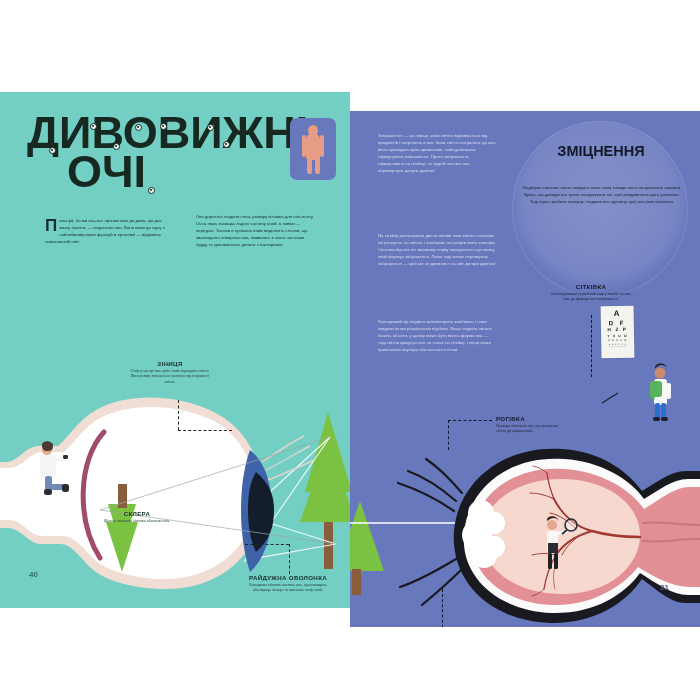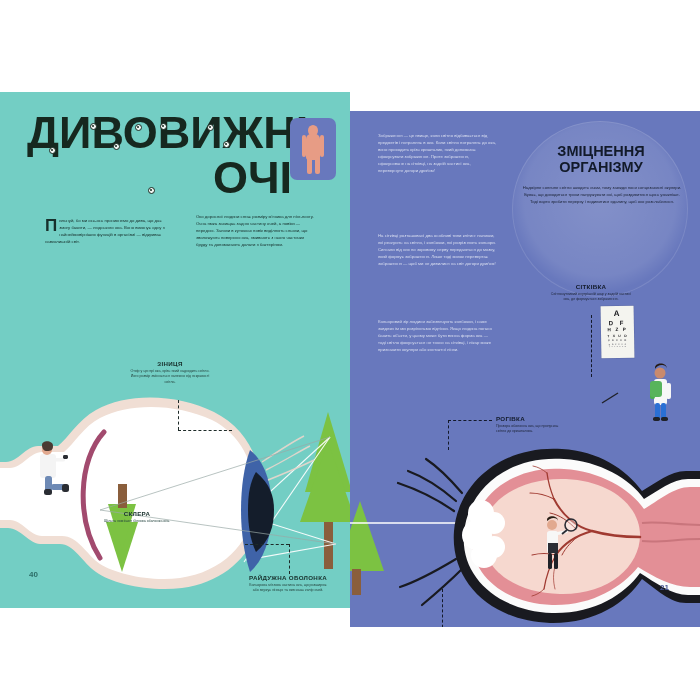--- a/index.html
+++ b/index.html
@@ -9,21 +9,21 @@
   
   .spread{position:absolute;left:0;top:92px;width:700px;height:516px;}
   .page-left{position:absolute;left:0;top:0;width:350px;height:516px;background:#73cec4;overflow:hidden;}
   .page-right{position:absolute;left:350px;top:11px;width:392px;height:516px;background:#6878bd;overflow:hidden;margin-top:8px;}
 
   
   .headline{position:absolute;left:27px;top:22px;width:265px;}
   .hl-line{font-weight:bold;color:#16281f;letter-spacing:0px;line-height:.86;
            font-family:"Liberation Sans",sans-serif;}
   .hl1{font-size:45px;}
-  .hl2{font-size:45px;text-align:right;padding-left:40px;margin-top:6px;}
+  .hl2{font-size:45px;text-align:left;padding-left:40px;margin-top:0;}
   .eyedot{position:absolute;width:5px;height:5px;border-radius:50%;background:#f2f7f4;
           border:1px solid #16281f;}
   .eyedot i{position:absolute;left:1px;top:1px;width:2px;height:2px;border-radius:50%;background:#16281f;}
 
   .body-icon{position:absolute;left:290px;top:26px;width:46px;height:62px;border-radius:7px;
              background:#6878bd;}
   .body-icon .torso{position:absolute;left:16px;top:16px;width:14px;height:26px;border-radius:5px 5px 3px 3px;background:#e79c85;}
   .body-icon .head{position:absolute;left:18px;top:7px;width:10px;height:11px;border-radius:50%;background:#e79c85;}
   .body-icon .arm{position:absolute;top:17px;width:4px;height:22px;border-radius:2px;background:#e79c85;}
   .body-icon .arm.l{left:12px;} .body-icon .arm.r{left:30px;}
@@ -292,21 +292,20 @@
           <rect x="311" y="306" width="7" height="4" rx="1.8" fill="#1f2128"></rect>
           <rect x="300" y="270" width="12" height="16" rx="3" fill="#58b45c"></rect>
         </g>
 
         <line x1="268" y1="282" x2="252" y2="292" stroke="#1f2128" stroke-width="1.4"></line>
       </svg>
 
       <div class="glow" style="left:162px;top:10px;"></div>
       <div class="r-head" style="left:176px;top:32px;">
         <div>ЗМІЦНЕННЯ</div>
-        <div>ОРГАНІЗМУ</div>
       </div>
       <div class="r-head-body" style="left:172px;top:74px;">Надмірне сонячне світло шкодить очам, тому завжди носи сонцезахисні окуляри. Буває, що доводиться трохи напружувати очі, щоб роздивитися щось уважніше. Тоді варто зробити перерву і подивитися вдалину, щоб око розслабилося.</div>
 
       <div class="col light r-col1" style="left:28px;top:22px;">Зображення — це явище, коли світло відбивається від предметів і потрапляє в око. Коли світло потрапляє до ока, воно проходить крізь кришталик, який допомагає сфокусувати зображення. Проте зображення, сфокусоване на сітківці, на задній частині ока, перевернуте догори дриґом!</div>
       <div class="col light r-col2" style="left:28px;top:122px;">На сітківці розташовані два особливі типи клітин: палички, які реагують на світло, і колбочки, які розрізняють кольори. Сигнали від них по зоровому нерву передаються до мозку, який формує зображення. Лише тоді мозок перевертає зображення — щоб ми не дивилися на світ догори дриґом!</div>
       <div class="col light r-col3" style="left:28px;top:208px;">Кольоровий зір людини забезпечують колбочки, і саме завдяки їм ми розрізняємо відтінки. Якщо людина погано бачить об'єкти, у цьому може бути винна форма ока — тоді світло фокусується не точно на сітківці, і лікар може призначити окуляри або контактні лінзи.</div>
 
       <div class="callout co-blue" style="left:200px;top:172px;width:82px;">
         <div class="co-title">СІТКІВКА</div>
         <div class="co-body">Світлочутливий внутрішній шар у задній частині ока, де формується зображення.</div>

